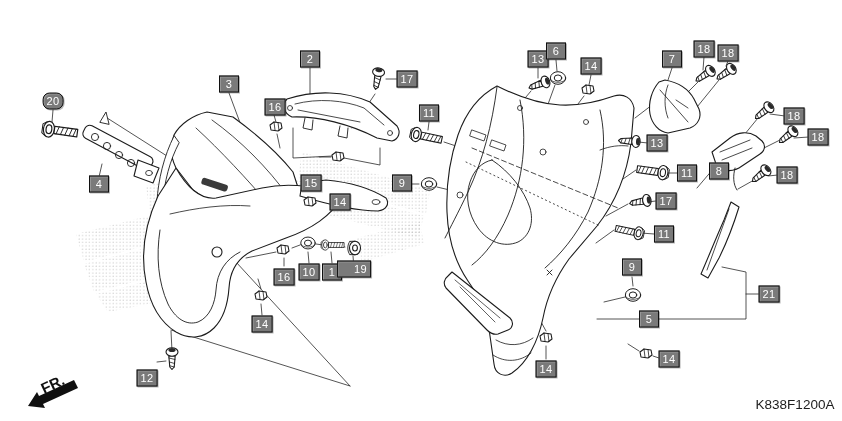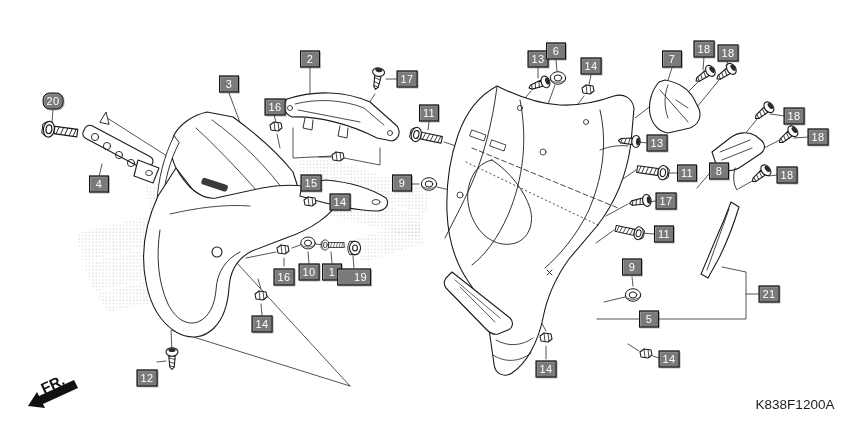--- a/index.html
+++ b/index.html
@@ -270,21 +270,21 @@
       <div class="callout" style="left: 99px; top: 184px;">4</div>
       <div class="callout" style="left: 229px; top: 84px;">3</div>
       <div class="callout" style="left: 310px; top: 59px;">2</div>
       <div class="callout" style="left: 407px; top: 79px;">17</div>
       <div class="callout" style="left: 275px; top: 107px;">16</div>
       <div class="callout" style="left: 311px; top: 158px; margin-top: 25px;">15</div>
       <div class="callout" style="left: 340px; top: 202px;">14</div>
       <div class="callout" style="left: 284px; top: 277px;">16</div>
       <div class="callout" style="left: 309px; top: 272px; text-align: right;">10</div>
       <div class="callout" style="left: 332px; top: 272px;">1</div>
-      <div class="callout" style="left: 354px; top: 277px; padding-left: 16px;">19</div>
+      <div class="callout" style="left: 354px; top: 269px; padding-left: 16px;">19</div>
       <div class="callout" style="left: 262px; top: 324px;">14</div>
       <div class="callout" style="left: 147px; top: 362px; margin-top: 16px;">12</div>
       <div class="callout" style="left: 538px; top: 59px;">13</div>
       <div class="callout" style="left: 556px; top: 51px;">6</div>
       <div class="callout" style="left: 591px; top: 66px;">14</div>
       <div class="callout" style="left: 429px; top: 113px;">11</div>
       <div class="callout" style="left: 402px; top: 183px;">9</div>
       <div class="callout" style="left: 657px; top: 143px;">13</div>
       <div class="callout" style="left: 687px; top: 173px;">11</div>
       <div class="callout" style="left: 666px; top: 201px;">17</div>

